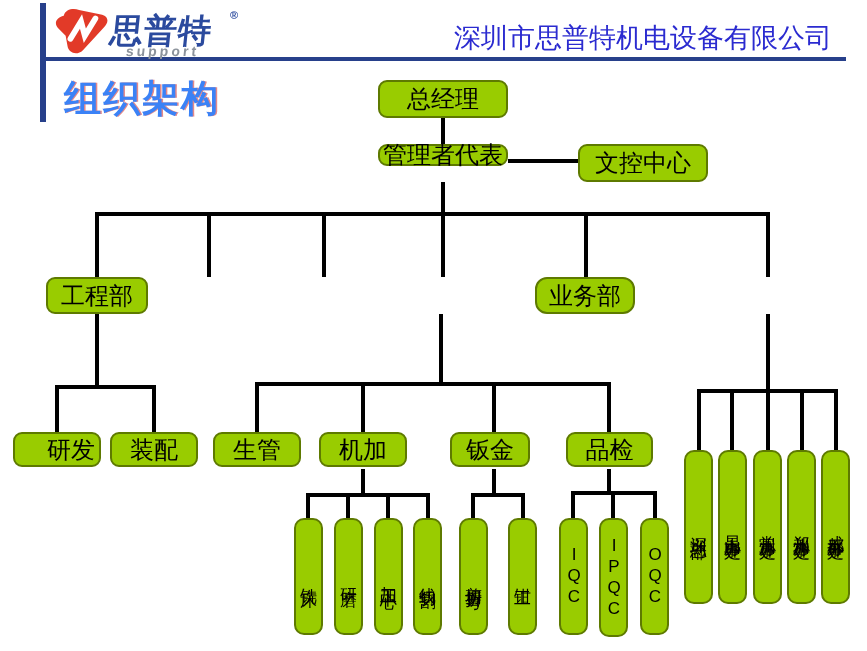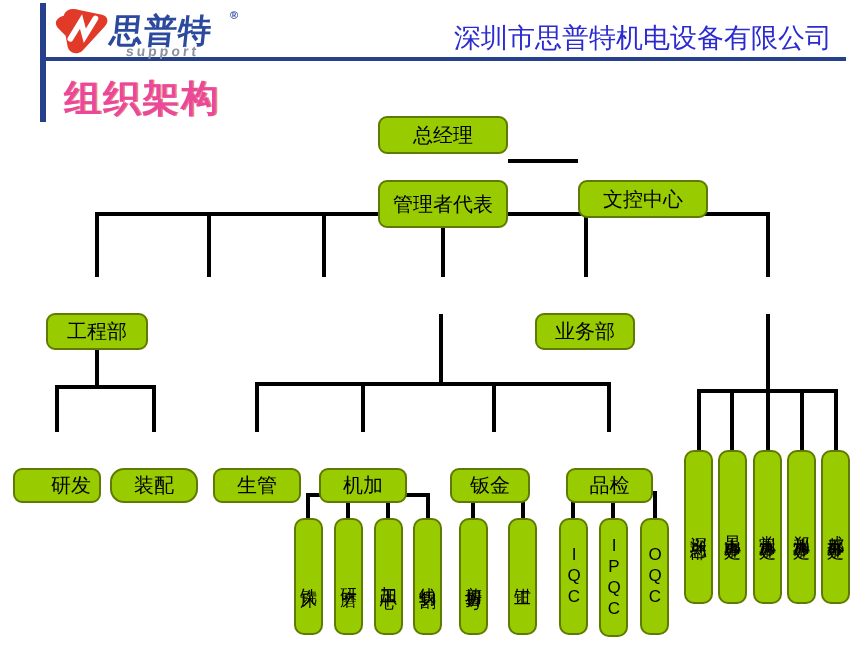--- a/index.html
+++ b/index.html
@@ -20,30 +20,30 @@
   .brand-sub{
     position:absolute;left:74px;top:36px;font-size:14px;font-weight:bold;color:#8C939C;
     letter-spacing:3px;transform:skewX(-6deg);
   }
   .company-name{
     position:absolute;left:430px;top:20px;width:402px;text-align:right;
     font-family:"Liberation Serif",serif;font-size:27px;color:#2B2BD0;white-space:nowrap;
   }
   .page-title{
     position:absolute;left:64px;top:74px;font-family:"Liberation Serif",serif;
-    font-size:37px;font-weight:bold;color:#ec4899;letter-spacing:2px;
+    font-size:37px;font-weight:bold;color:#3b82f6;letter-spacing:2px;
     text-shadow:1.5px 0 0 rgba(205,40,40,.55);white-space:nowrap;
   }
   
   .box,.vbox{
     position:absolute;background:#99CC00;border:2px solid #5E7A00;border-radius:9px;
     box-sizing:border-box;display:flex;align-items:center;justify-content:center;
     color:#000;z-index:2;
   }
-  .box{font-size:20px;white-space:nowrap;margin-top:36px;}
+  .box{font-size:24px;white-space:nowrap;}
   .vbox{
     font-size:17px;writing-mode:vertical-rl;text-orientation:upright;
     letter-spacing:2px;border-radius:10px;
   }
   
   .ln{position:absolute;background:#000;z-index:1;}
 </style>
 </head>
 <body>
 
@@ -107,28 +107,28 @@
 
   <div class="ln" style="left:766px;top:314px;width:4px;height:77px;"></div>
   <div class="ln" style="left:697px;top:389px;width:141px;height:4px;"></div>
   <div class="ln" style="left:697px;top:389px;width:4px;height:61px;"></div>
   <div class="ln" style="left:730px;top:389px;width:4px;height:61px;"></div>
   <div class="ln" style="left:766px;top:389px;width:4px;height:61px;"></div>
   <div class="ln" style="left:800px;top:389px;width:4px;height:61px;"></div>
   <div class="ln" style="left:834px;top:389px;width:4px;height:61px;"></div>
 
   <div class="box" style="left:378px;top:80px;width:130px;height:38px;">总经理</div>
-  <div class="box" style="left:378px;top:144px;width:130px;height:48px;">管理者代表</div>
+  <div class="box" style="left:378px;top:144px;width:130px;height:22px;">管理者代表</div>
   <div class="box" style="left:578px;top:144px;width:130px;height:38px;">文控中心</div>
 
   <div class="box" style="left:46px;top:277px;width:102px;height:37px;">工程部</div>
-  <div class="box" style="left:535px;top:277px;width:100px;height:37px;">业务部</div>
+  <div class="box" style="left:535px;top:277px;width:100px;height:37px;border-radius:12px;">业务部</div>
 
   <div class="box" style="left:13px;top:432px;width:88px;height:35px;padding-left:28px;">研发</div>
-  <div class="box" style="left:110px;top:432px;width:88px;height:35px;border-radius:14px;">装配</div>
+  <div class="box" style="left:110px;top:432px;width:88px;height:35px;">装配</div>
   <div class="box" style="left:213px;top:432px;width:88px;height:35px;">生管</div>
   <div class="box" style="left:319px;top:432px;width:88px;height:35px;">机加</div>
   <div class="box" style="left:450px;top:432px;width:80px;height:35px;">钣金</div>
   <div class="box" style="left:566px;top:432px;width:87px;height:35px;">品检</div>
 
   <div class="vbox" style="left:294px;top:518px;width:29px;height:117px;">铣床</div>
   <div class="vbox" style="left:334px;top:518px;width:29px;height:117px;">研磨</div>
   <div class="vbox" style="left:374px;top:518px;width:29px;height:117px;">加工中心</div>
   <div class="vbox" style="left:413px;top:518px;width:29px;height:117px;">线切割</div>
   <div class="vbox" style="left:459px;top:518px;width:29px;height:117px;">剪切折弯</div>

